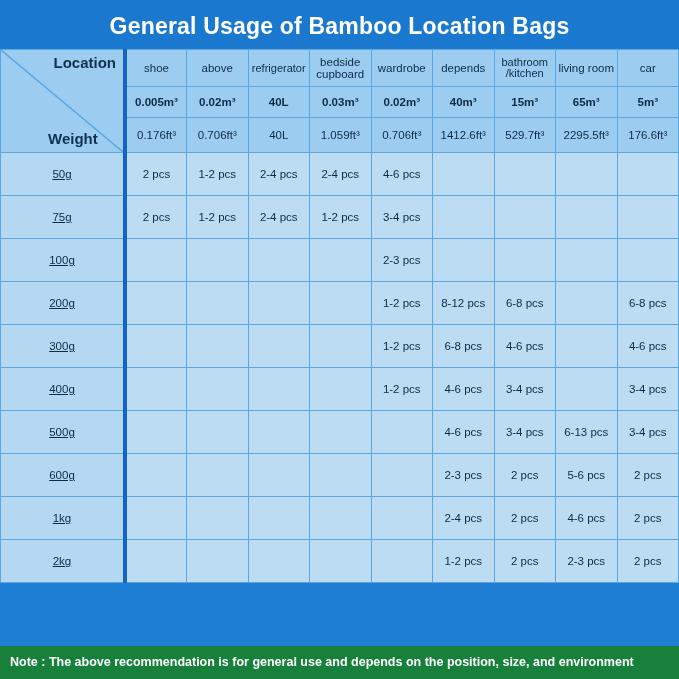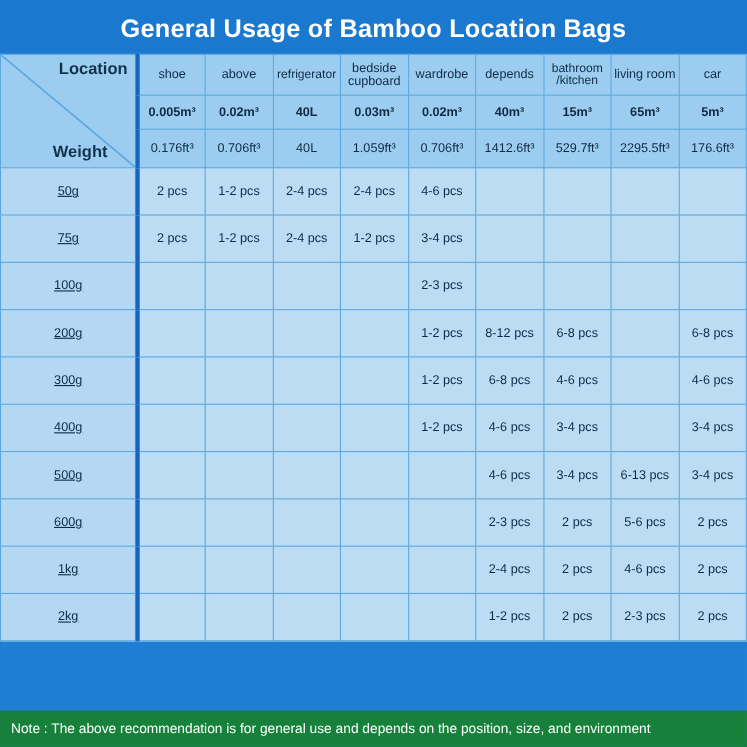--- a/index.html
+++ b/index.html
@@ -121,21 +121,21 @@
     position: absolute;
     left: 0;
     bottom: 0;
     width: 679px;
     background: #17803a;
     color: #ffffff;
     font-size: 12.5px;
     line-height: 1.45;
     padding: 7px 10px 8px 10px;
     box-sizing: border-box;
-    font-weight: normal;
+    font-weight: bold;
   }
 </style>
 </head>
 <body>
 
 <div class="page">
 
   <div class="title">General Usage of Bamboo Location Bags</div>
 
   <table class="usage">

